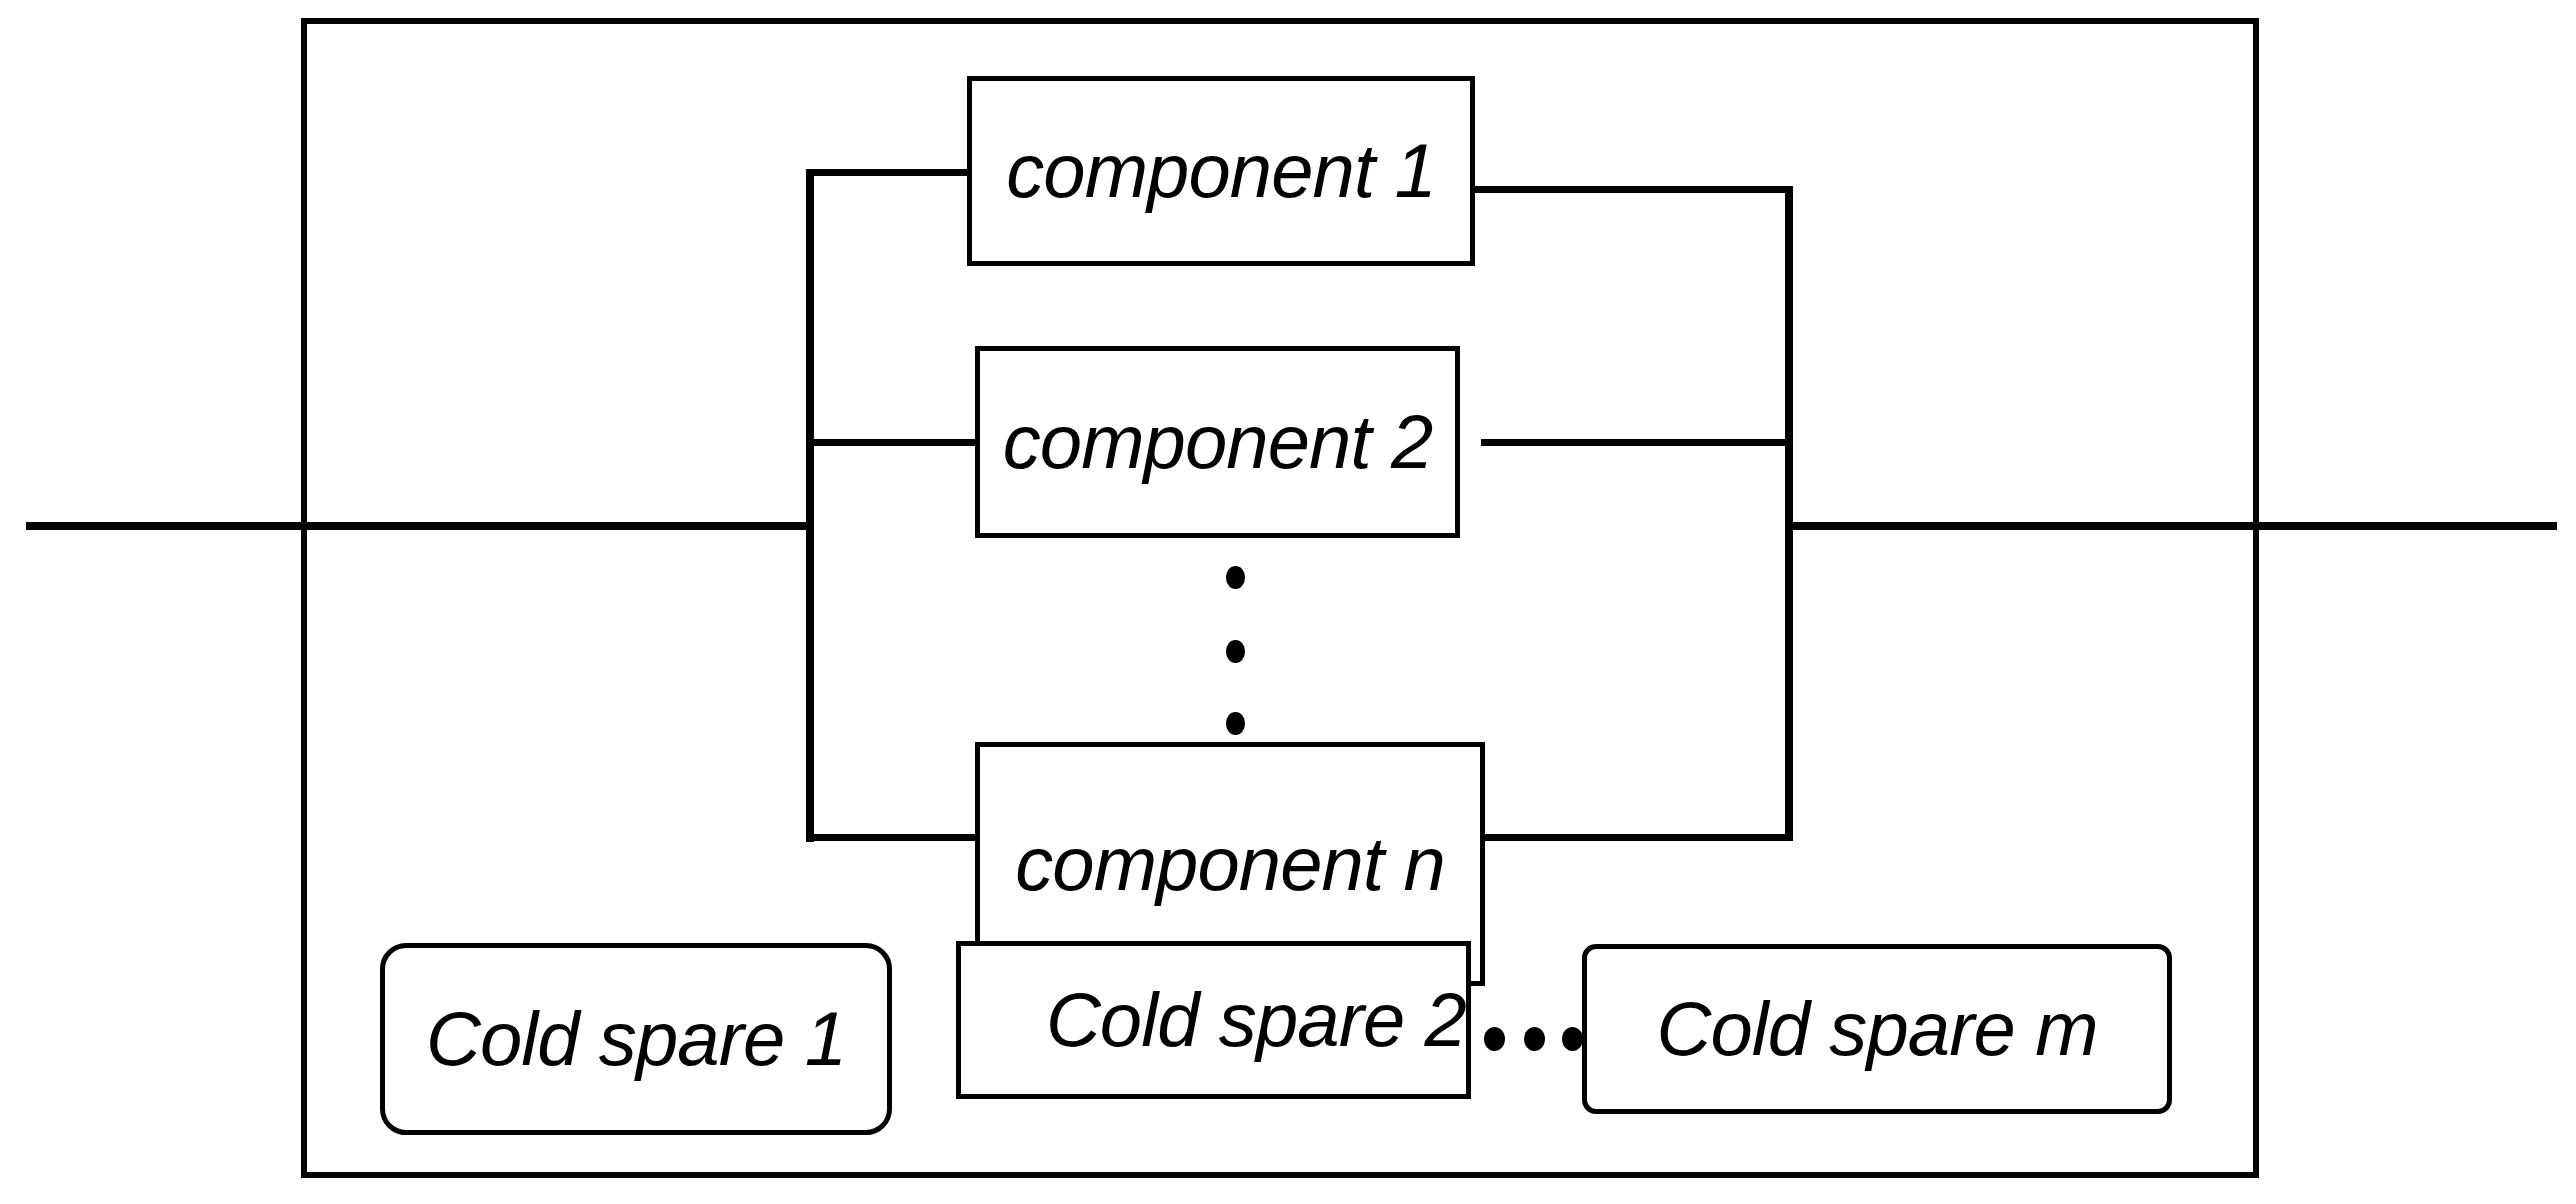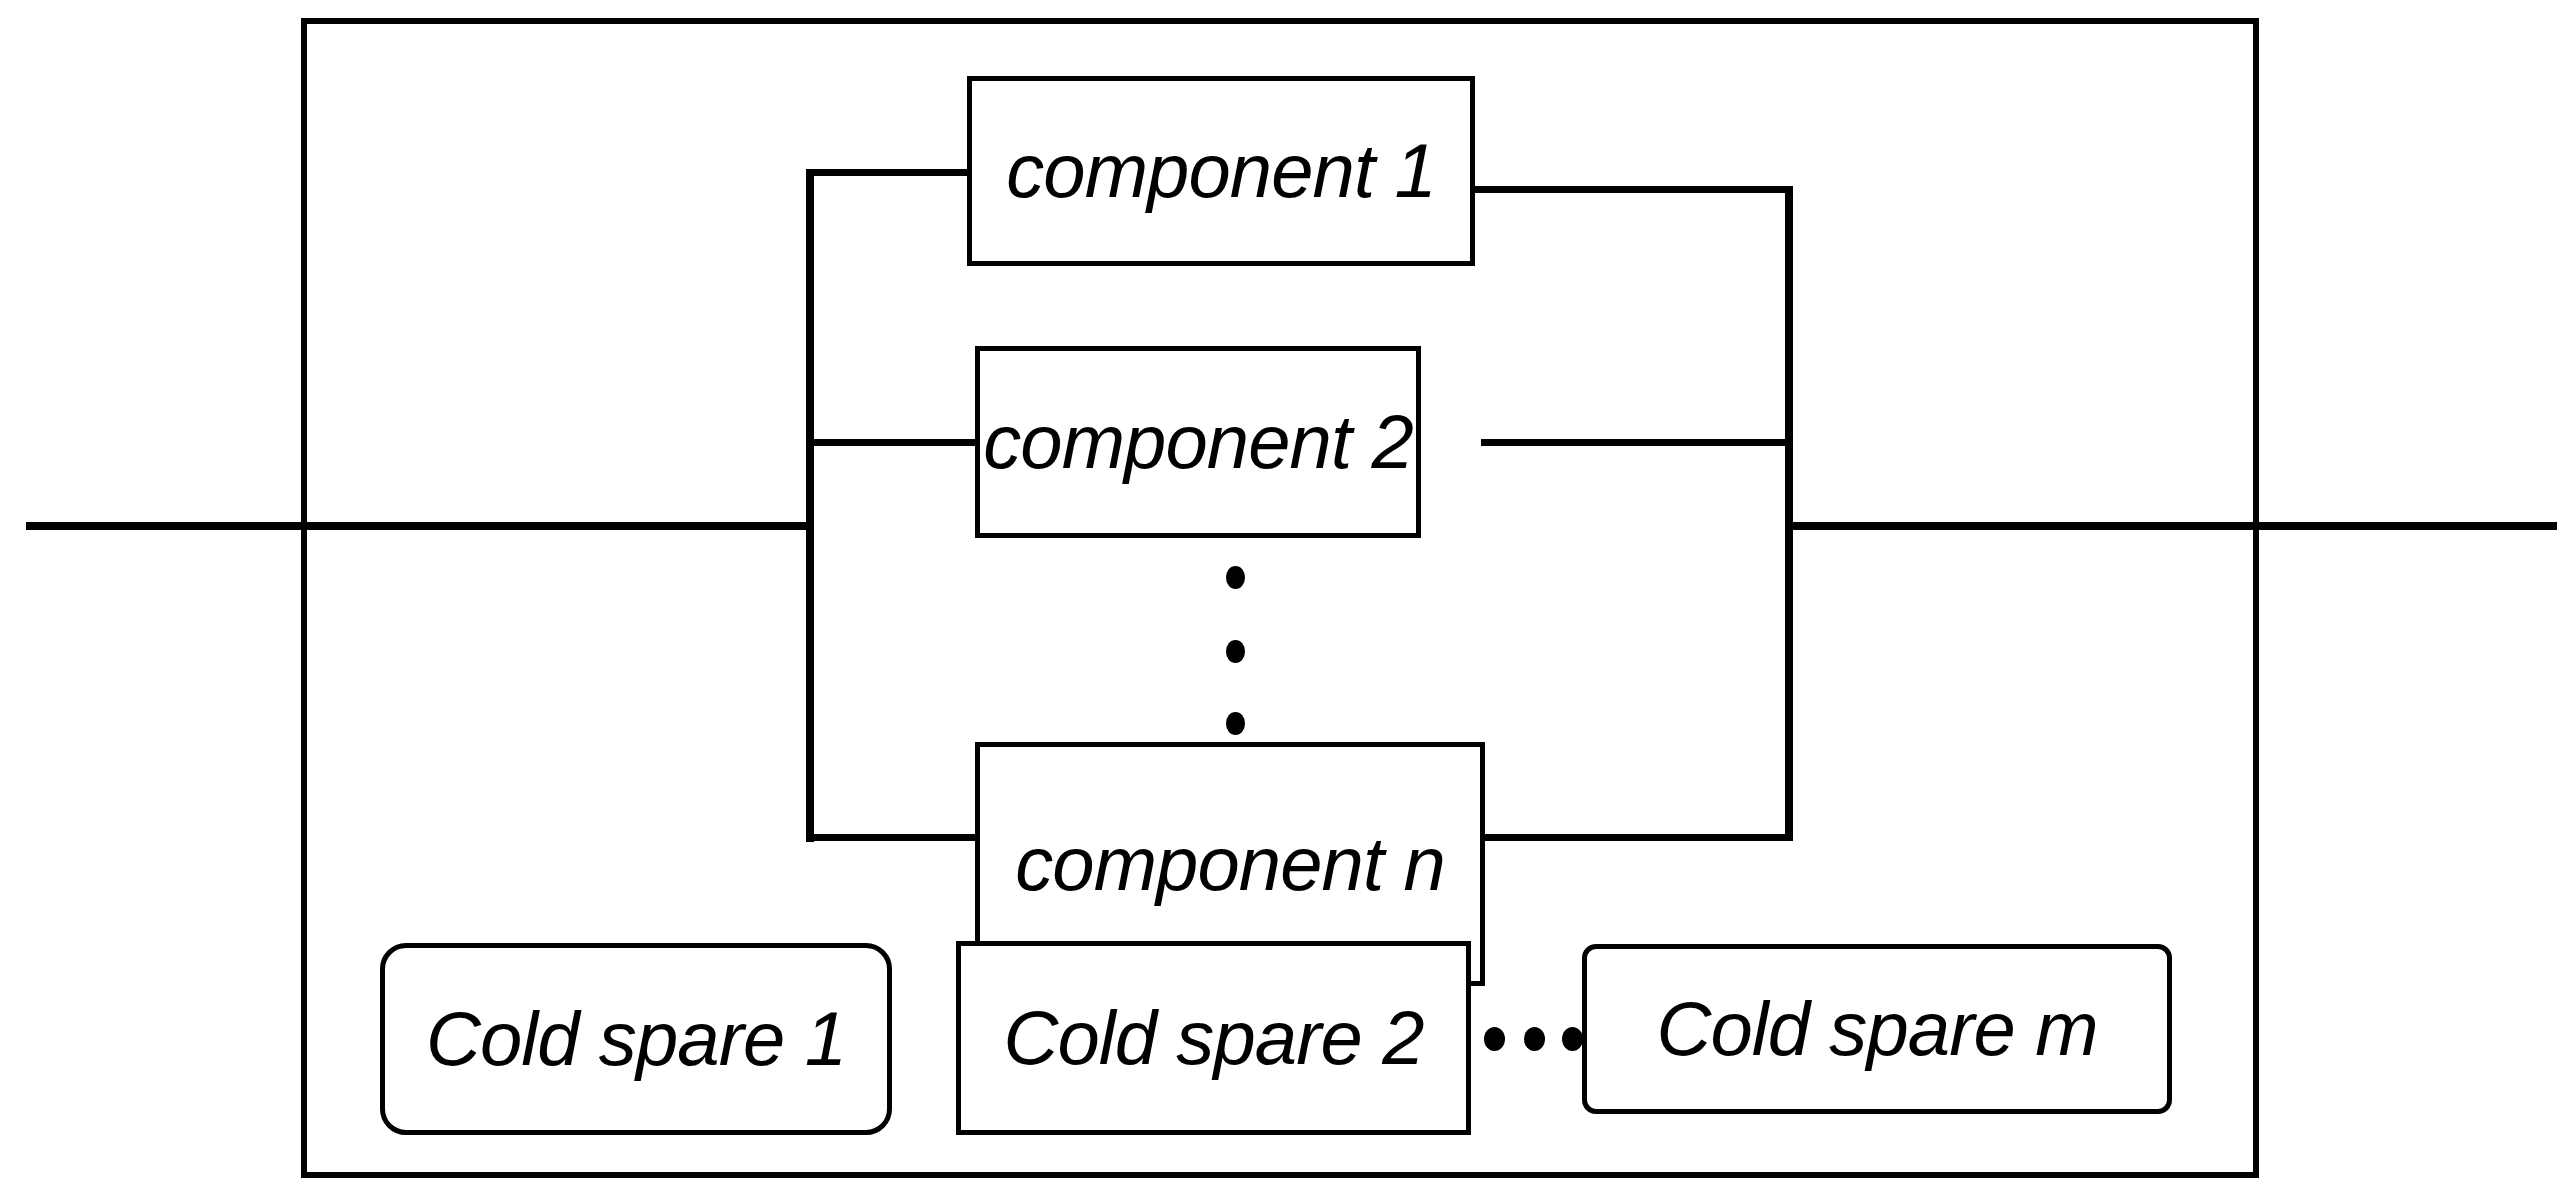--- a/index.html
+++ b/index.html
@@ -85,37 +85,37 @@
   <div class="line" style="left:806px; top:439px; width:173px; height:7px;"></div>
   <div class="line" style="left:1481px; top:439px; width:310px; height:7px;"></div>
 
   <div class="line" style="left:806px; top:834px; width:173px; height:7px;"></div>
   <div class="line" style="left:1481px; top:834px; width:310px; height:7px;"></div>
 
   <div class="box" style="left:967px; top:76px; width:508px; height:190px;">
     <span class="box-label label-comp">component 1</span>
   </div>
 
-  <div class="box" style="left:975px; top:346px; width:446px; height:192px;justify-content:center;">
+  <div class="box" style="left:975px; top:346px; width:485px; height:192px;justify-content:center;">
     <span class="box-label label-comp">component 2</span>
   </div>
 
   <div class="dot vdot" style="left:1226px; top:566px;"></div>
   <div class="dot vdot" style="left:1226px; top:640px;"></div>
   <div class="dot vdot" style="left:1226px; top:712px;"></div>
 
   <div class="box" style="left:975px; top:742px; width:510px; height:244px;">
     <span class="box-label label-comp">component n</span>
   </div>
 
   <div class="box" style="left:380px; top:943px; width:512px; height:192px;border-radius:26px;">
     <span class="box-label label-spare">Cold spare 1</span>
   </div>
 
-  <div class="box" style="left:956px; top:941px; width:515px; height:194px;">
+  <div class="box" style="left:956px; top:941px; width:515px; height:158px;justify-content:flex-end;">
     <span class="box-label label-spare">Cold spare 2</span>
   </div>
 
   <div class="dot hdot" style="left:1484px; top:1027px;"></div>
   <div class="dot hdot" style="left:1524px; top:1027px;"></div>
   <div class="dot hdot" style="left:1562px; top:1027px;"></div>
 
   <div class="box" style="left:1582px; top:944px; width:590px; height:170px;border-radius:14px;">
     <span class="box-label label-spare">Cold spare m</span>
   </div>

